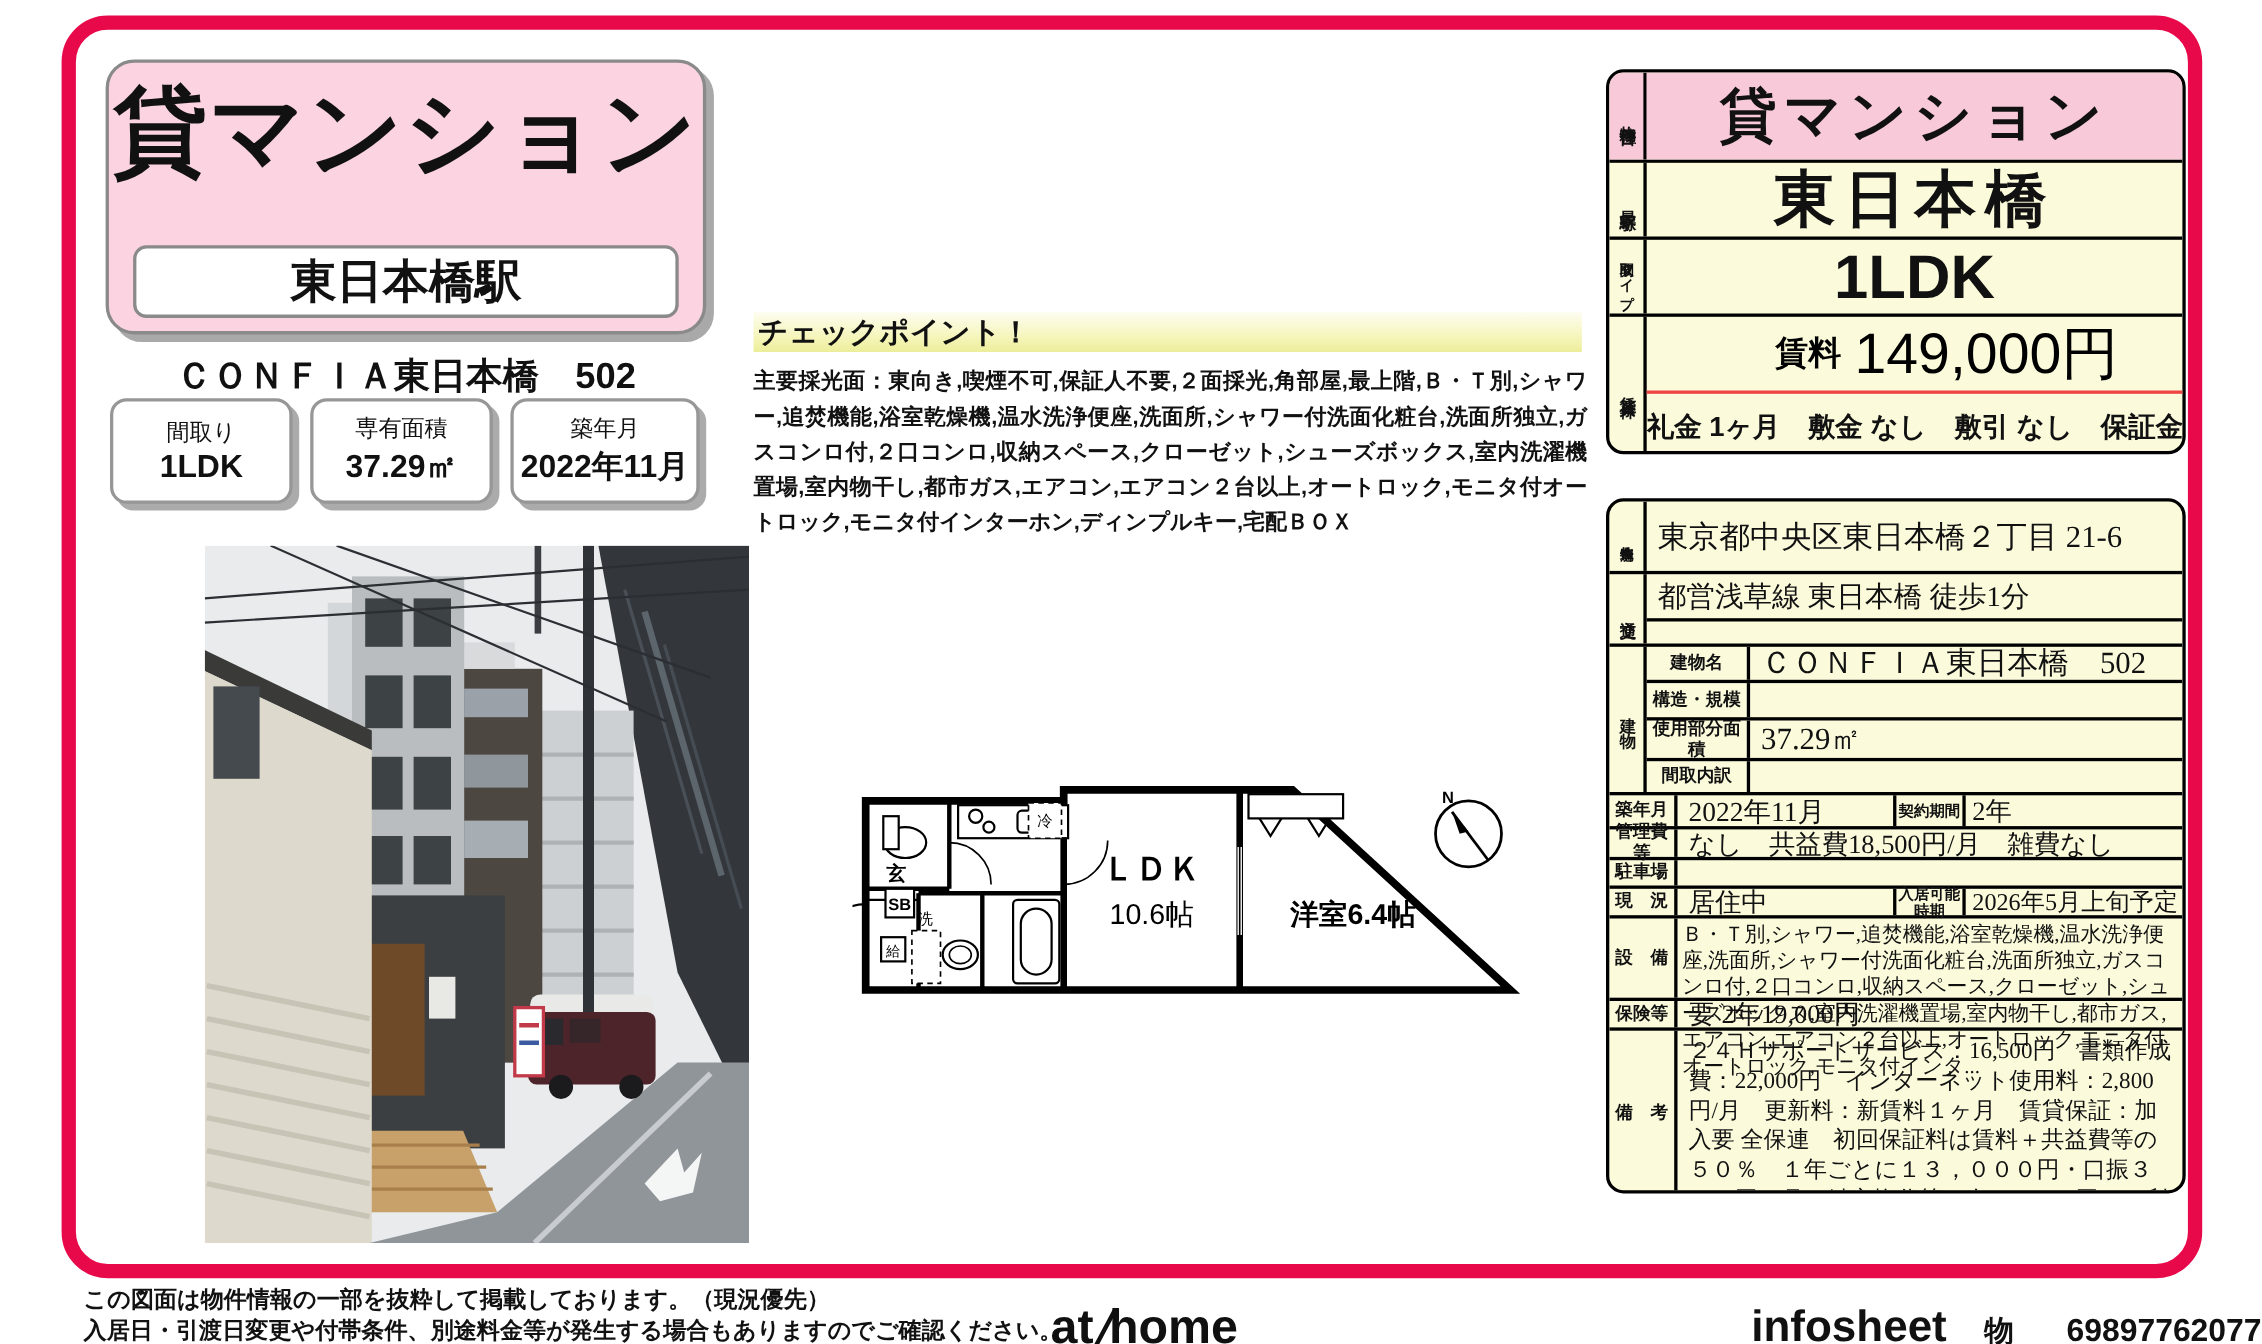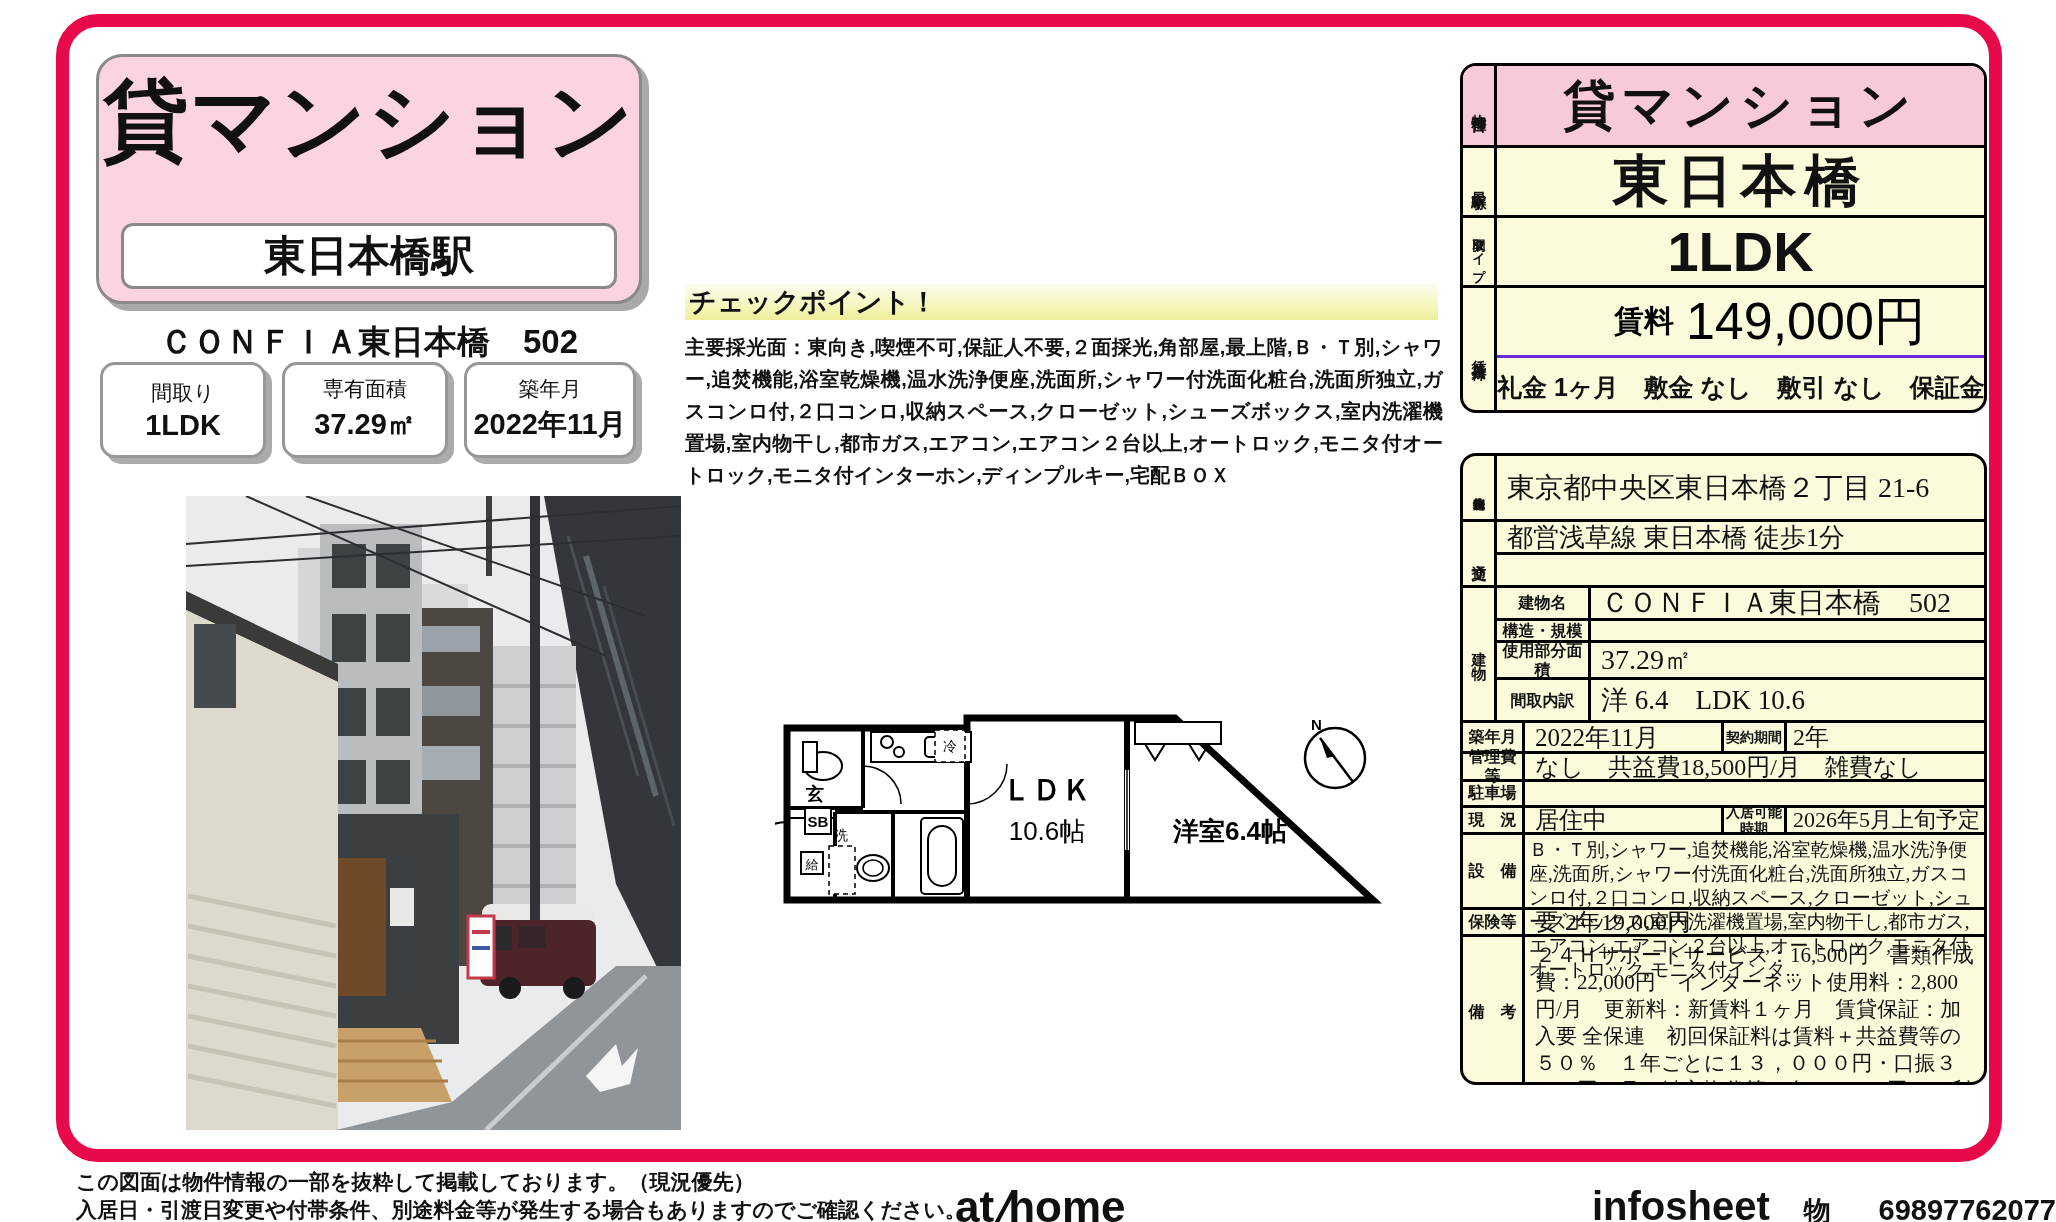--- a/index.html
+++ b/index.html
@@ -50,21 +50,21 @@
 
   .t-row { display:flex; border-bottom:3px solid #000; }
   .t-row:last-child { border-bottom:none; }
   .vlabel { width:34px; border-right:3px solid #000; writing-mode:vertical-rl; text-orientation:upright;
             display:flex; align-items:center; justify-content:center;
             font-size:15px; font-weight:bold; color:#111; letter-spacing:2px; flex:none; }
   .pink { background:#f8c9d9; }
   .big-val { flex:1; display:flex; align-items:center; justify-content:center;
              font-weight:bold; color:#111; }
   .rent-wrap { flex:1; display:flex; flex-direction:column; }
-  .rent-line { height:70px; border-bottom:3px solid #6d28d9; display:flex; align-items:center; justify-content:center; }
+  .rent-line { height:70px; border-bottom:3px solid #ef4444; display:flex; align-items:center; justify-content:center; }
   .cond-line { flex:1; display:flex; align-items:center; justify-content:center;
                font-size:25px; font-weight:bold; color:#111; white-space:pre; }
 
   .dlabel { width:62px; border-right:3px solid #000; display:flex; align-items:center; justify-content:center;
             font-size:16px; font-weight:bold; color:#111; text-align:center; line-height:1.15; flex:none; }
   .dvalue { flex:1; display:flex; align-items:center; padding:2px 10px;
             font-family:"Liberation Serif", serif; font-size:26px; color:#111; }
   .sublabel { width:94px; border-right:3px solid #000; display:flex; align-items:center; justify-content:center;
               font-size:16px; font-weight:bold; color:#111; text-align:center; line-height:1.2; flex:none; }
   .lbl2 { width:66px; border-left:3px solid #000; border-right:3px solid #000; display:flex; align-items:center;
@@ -295,21 +295,21 @@
   </div>
 
   <div class="tbl detail-tbl">
     <div class="t-row" style="height:66px;">
       <div class="vlabel" style="font-size:12px;letter-spacing:0;">物件所在地</div>
       <div class="dvalue" style="font-size:28px;">東京都中央区東日本橋２丁目 21-6</div>
     </div>
     <div class="t-row" style="height:66px;">
       <div class="vlabel">交通</div>
       <div class="stack">
-        <div class="s-row" style="height:33px;">
+        <div class="s-row" style="height:43px;">
           <div class="dvalue" style="font-size:26px;">都営浅草線 東日本橋 徒歩1分</div>
         </div>
         <div class="s-row" style="flex:1;">
           <div class="dvalue"></div>
         </div>
       </div>
     </div>
     <div class="t-row" style="height:135px;">
       <div class="vlabel" style="letter-spacing:14px;">建物</div>
       <div class="stack">
@@ -319,21 +319,20 @@
         </div>
         <div class="s-row" style="height:34px;">
           <div class="sublabel">構造・規模</div>
         </div>
         <div class="s-row" style="height:37px;justify-content:center;">
           <div class="sublabel">使用部分面積</div>
           <div class="dvalue" style="font-size:28px;">37.29㎡</div>
         </div>
         <div class="s-row" style="flex:1;">
           <div class="sublabel">間取内訳</div>
-          <div class="dvalue" style="font-size:27px;">洋 6.4　LDK 10.6</div>
         </div>
       </div>
     </div>
     <div class="t-row" style="height:31px;">
       <div class="dlabel">築年月</div>
       <div class="dvalue" style="font-size:25px;">2022年11月</div>
       <div class="lbl2">契約期間</div>
       <div class="val2">2年</div>
     </div>
     <div class="t-row" style="height:28px;">

